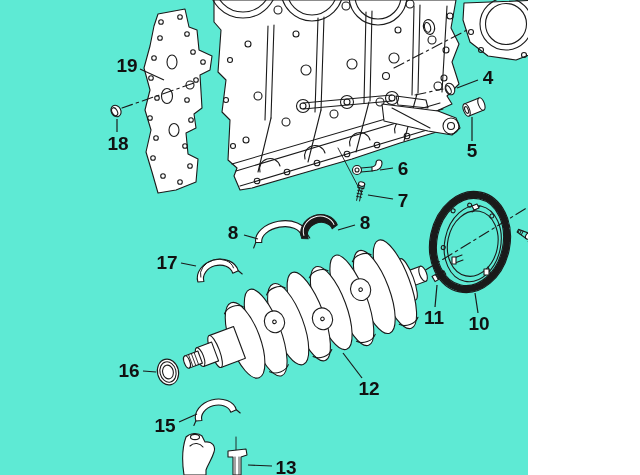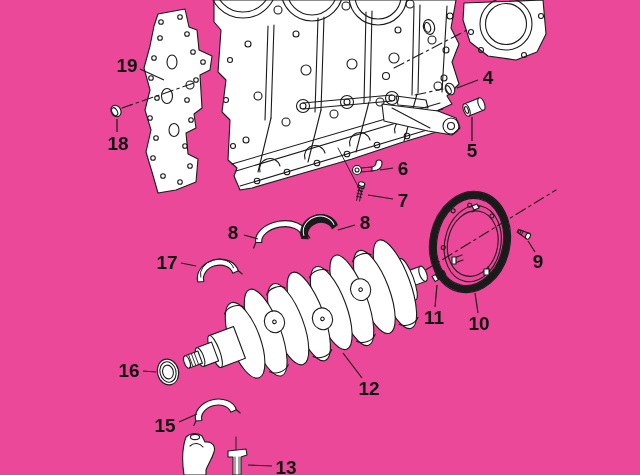--- a/index.html
+++ b/index.html
@@ -1,16 +1,16 @@
 <!DOCTYPE html>
 <html><head>
 <meta charset="utf-8">
 <style>
   html,body{margin:0;padding:0;background:#fff;}
-  .stage{position:relative;width:640px;height:475px;background:#ec4899;overflow:hidden;
+  .stage{position:relative;width:528px;height:475px;background:#5eead4;overflow:hidden;
          font-family:"Liberation Sans",sans-serif;}
   svg{display:block}
   .callout{font-family:"Liberation Sans","DejaVu Sans",sans-serif;font-weight:bold;
            font-size:19px;fill:#111;text-anchor:middle;}
   .leader{stroke:#1a1a1a;stroke-width:1.2;}
   .ink{stroke:#1a1a1a;fill:none;stroke-width:1.1;stroke-linejoin:round;stroke-linecap:round;}
   .wfill{fill:#ffffff;}
 </style>
 </head>
 <body>

